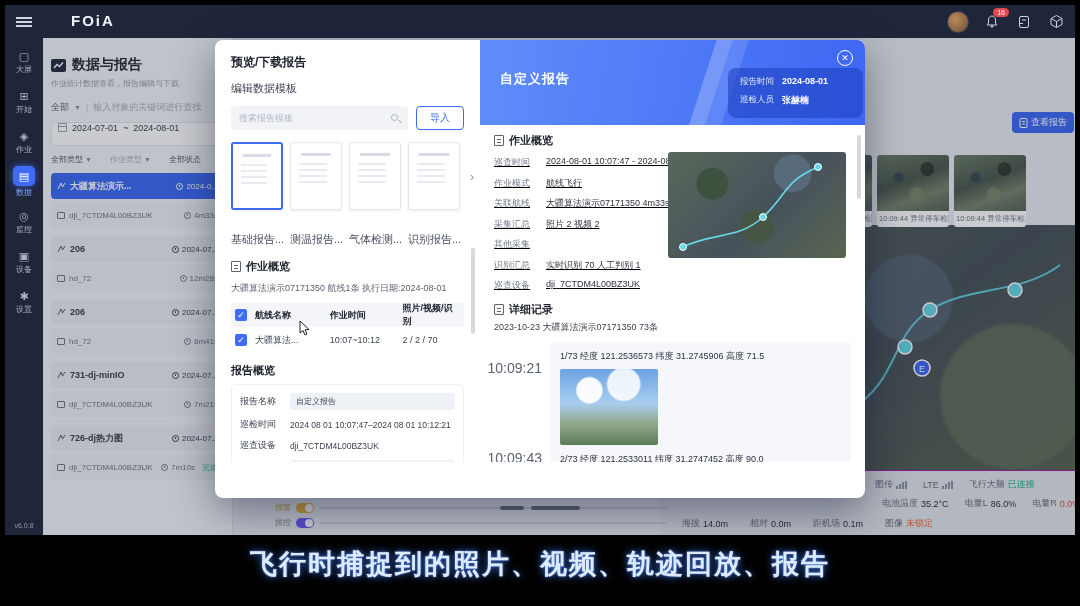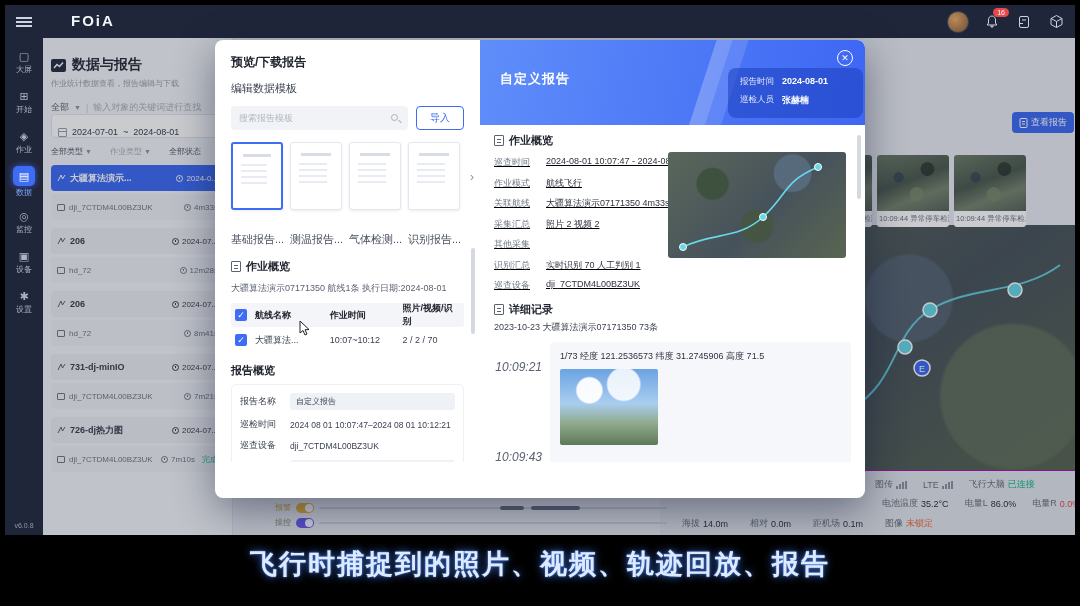--- a/index.html
+++ b/index.html
@@ -29,21 +29,21 @@
 
   
   .lpanel { position:absolute; left:0; top:0; width:190px; height:497px; background:#f3f5f9; border-right:1px solid #dde1e8; padding:10px 8px; }
   .lp-title { display:flex; align-items:center; gap:6px; margin-top:8px; }
   .lp-title .t { font-size:14px; font-weight:bold; color:#2a2f3a; }
   .lp-sub { font-size:8px; color:#9aa1ad; margin-top:4px; }
   .lp-filter { display:flex; align-items:center; gap:5px; margin-top:12px; font-size:9px; color:#5b6270; }
   .lp-filter .ph { color:#aab0bb; }
   .caret { font-size:7px; color:#8b93a2; }
   .divv { color:#c9cdd6; }
-  .datebox { margin-top:0; background:#fff; border:1px solid #e2e5ec; border-radius:4px; height:24px; display:flex; align-items:flex-end; gap:5px; padding:0 6px; font-size:9px; color:#3c4250; }
+  .datebox { margin-top:8px; background:#fff; border:1px solid #e2e5ec; border-radius:4px; height:24px; display:flex; align-items:flex-start; gap:5px; padding:0 6px; font-size:9px; color:#3c4250; }
   .cal { width:9px; height:9px; border:1px solid #9aa1ad; border-radius:1px; position:relative; }
   .cal:before { content:""; position:absolute; top:2px; left:0; right:0; height:1px; background:#9aa1ad; }
   .selrow { display:flex; gap:4px; margin-top:8px; font-size:8px; color:#5b6270; }
   .selrow .sel { flex:1; display:flex; align-items:center; gap:2px; white-space:nowrap; }
   .selrow .sel.ph { color:#aab0bb; }
   .group { margin-top:8px; }
   .g-head { height:26px; border-radius:4px; background:#eceef3; display:flex; align-items:center; gap:4px; padding:0 6px; font-size:9px; color:#3c4250; font-weight:bold; }
   .g-head.sel { background:#3e6cf5; color:#fff; }
   .g-head .dt { margin-left:auto; font-weight:normal; font-size:8px; display:flex; align-items:center; gap:3px; }
   .g-sub { height:26px; margin-top:3px; border-radius:4px; background:#eef0f5; display:flex; align-items:center; gap:4px; padding:0 6px; font-size:8px; color:#707885; }
@@ -133,21 +133,21 @@
   .kv { display:flex; font-size:9px; margin-bottom:7.5px; }
   .kv .k { width:52px; color:#707885; flex:none; }
   .kv .v { color:#2d323e; white-space:nowrap; }
   .ovmap { position:absolute; left:188px; top:27px; width:178px; height:106px; border-radius:3px; background:
       radial-gradient(circle at 25% 30%, rgba(60,80,60,.9) 10%, transparent 11%),
       radial-gradient(circle at 70% 20%, rgba(90,110,130,.85) 12%, transparent 13%),
       radial-gradient(circle at 50% 70%, rgba(70,85,65,.9) 14%, transparent 15%),
       linear-gradient(135deg,#5a675a,#46525b 55%,#596551); }
   .rec-date { font-size:9px; color:#3c4250; margin:4px 0 8px; }
   .rec-wrap { display:flex; gap:8px; }
-  .rec-times { width:48px; flex:none; font-size:12px; color:#5b6270; position:relative; height:130px;font-style:italic; }
+  .rec-times { width:48px; flex:none; font-size:14px; color:#5b6270; position:relative; height:130px; }
   .rt1 { position:absolute; right:0; top:18px; }
   .rt2 { position:absolute; right:0; top:108px; }
   .rt2tag { position:absolute; right:0; top:119px; white-space:nowrap; }
   .rec-card { flex:1; background:#f6f7fa; border-radius:4px; padding:8px 10px; height:130px; overflow:hidden; }
   .rec-line { font-size:9px; color:#2d323e; margin-bottom:6px; white-space:nowrap; }
   .photo-sky { width:98px; height:76px; border-radius:2px; margin-bottom:8px; background:
       radial-gradient(circle at 30% 28%, rgba(255,255,255,.95) 14%, transparent 16%),
       radial-gradient(circle at 65% 20%, rgba(255,255,255,.85) 18%, transparent 20%),
       linear-gradient(#6ba3e3 0%, #a9cdf0 45%, #8fa98a 72%, #5d7a58 100%); }
   .m-foot { position:absolute; left:0; bottom:0; width:650px; height:36px; border-top:1px solid #eceef2; background:#fff; display:flex; align-items:center; justify-content:center; gap:14px; }
@@ -645,20 +645,21 @@
 
         <div class="rec-wrap">
           <div class="rec-times">
             <div class="rt1">10:09:21</div>
             <div class="rt2">10:09:43</div>
             <div class="rt2tag">异常停车检</div>
           </div>
           <div class="rec-card">
             <div class="rec-line">1/73   经度 121.2536573   纬度 31.2745906   高度 71.5</div>
             <div class="photo-sky"></div>
+            <div class="rec-line">2/73   经度 121.2533011   纬度 31.2747452   高度 90.0</div>
 
           </div>
         </div>
       </div>
       <div class="rscroll"></div>
     </div>
 
   </div>
 </div>
 

